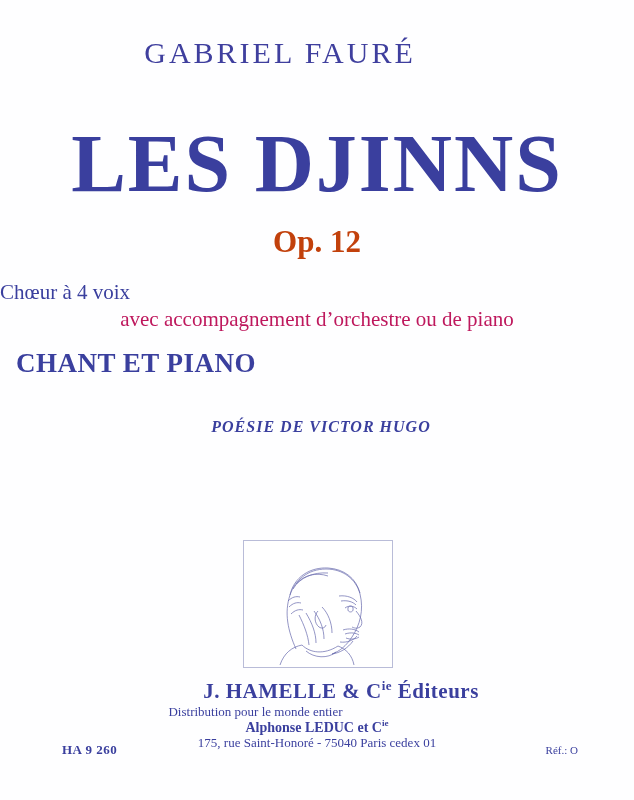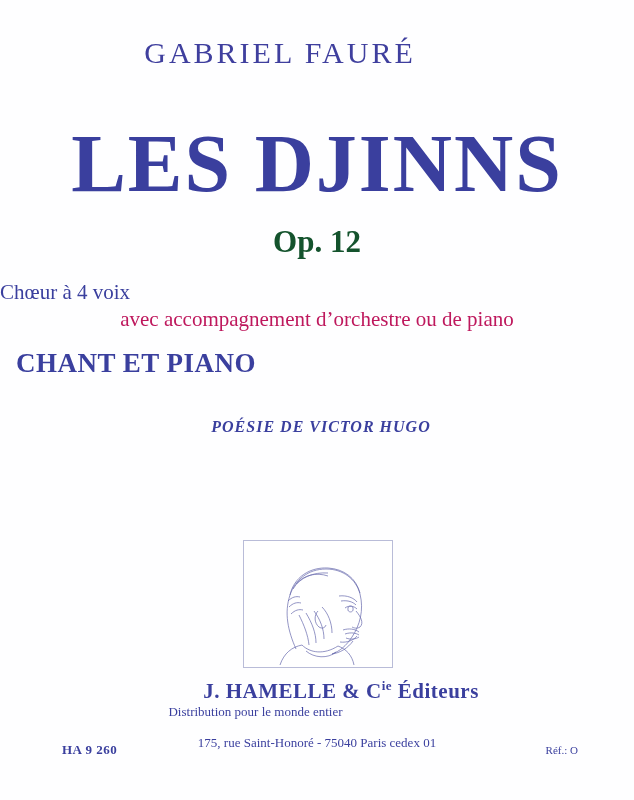--- a/index.html
+++ b/index.html
@@ -52,21 +52,21 @@
   }
 
   .opus {
     position: absolute;
     top: 224px;
     left: 0;
     width: 634px;
     text-align: center;
     font-size: 31px;
     font-weight: 700;
-    color: #14532d;
+    color: #c2410c;
   }
 
   .subtitle1 {
     position: absolute;
     top: 280px;
     left: 0;
     width: 634px;
     font-size: 21px;
     color: #3a3f9e;
   }
@@ -245,19 +245,22 @@
       </g>
     </svg>
   </div>
 
   <div class="publisher">
     <span>J. HAMELLE &amp; C</span><span class="sup">ie</span><span> Éditeurs</span>
   </div>
 
   <div class="dist1">Distribution pour le monde entier</div>
 
+  <div class="dist2">
+    <span>Alphonse LEDUC et C</span><span class="sup">ie</span>
+  </div>
 
   <div class="dist3">175, rue Saint-Honoré - 75040 Paris cedex 01</div>
 
   <div class="catalog">HA  9 260</div>
   <div class="refcode">Réf.: O</div>
 
 </div>
 
 </body></html>

